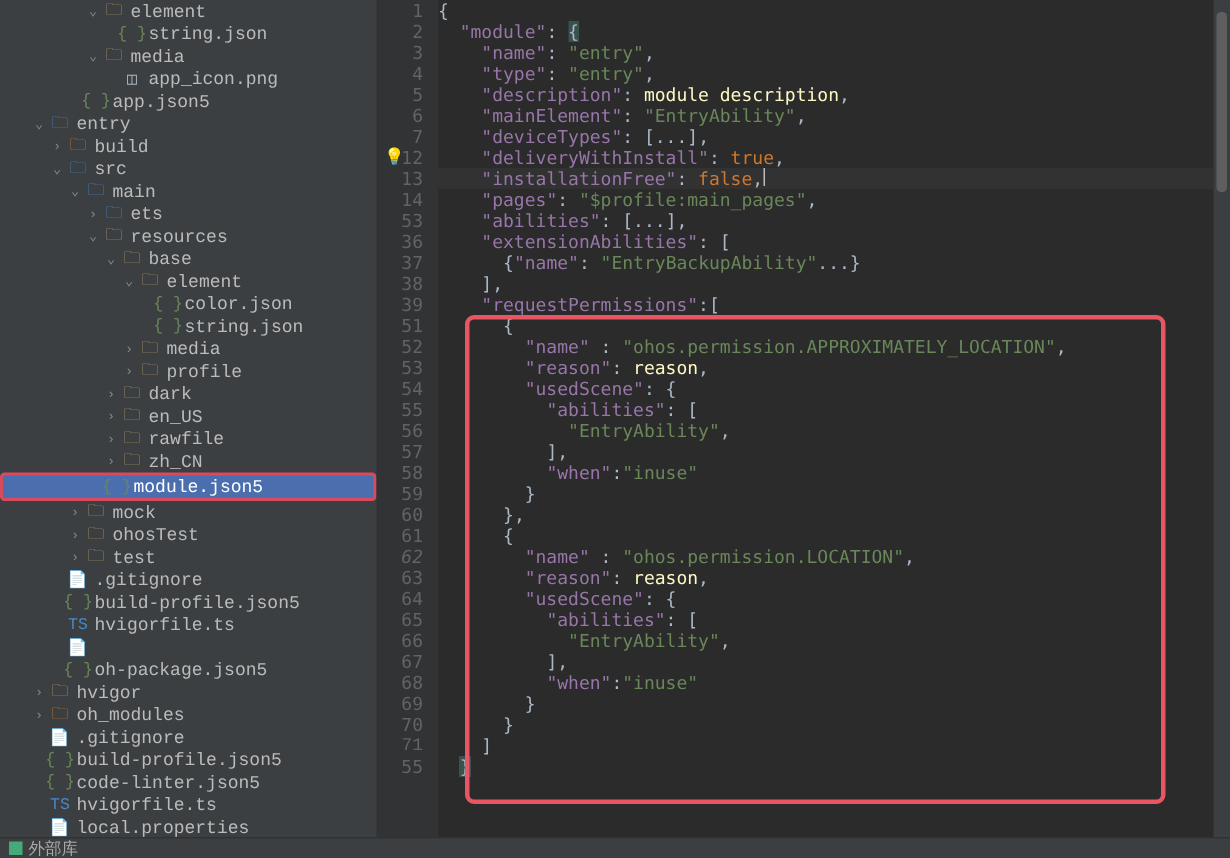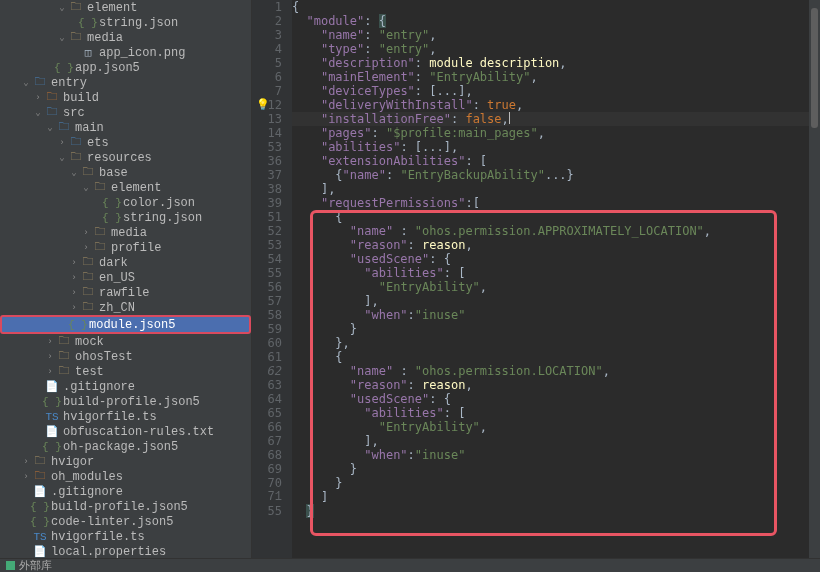--- a/index.html
+++ b/index.html
@@ -280,21 +280,20 @@
         <span class="lbl">build-profile.json5</span>
       </div>
       <div class="tree-row" style="padding-left: 32px;">
         <span class="chev"></span>
         <span class="ico ts-ico">TS</span>
         <span class="lbl">hvigorfile.ts</span>
       </div>
       <div class="tree-row" style="padding-left: 32px;">
         <span class="chev"></span>
         <span class="ico file-ico">📄</span>
-        <span class="lbl">obfuscation-rules.txt</span>
       </div>
       <div class="tree-row" style="padding-left: 32px;">
         <span class="chev"></span>
         <span class="ico json-ico">{ }</span>
         <span class="lbl">oh-package.json5</span>
       </div>
       <div class="tree-row" style="padding-left: 20px;">
         <span class="chev">›</span>
         <span class="ico folder-ico">🗀</span>
         <span class="lbl">hvigor</span>

